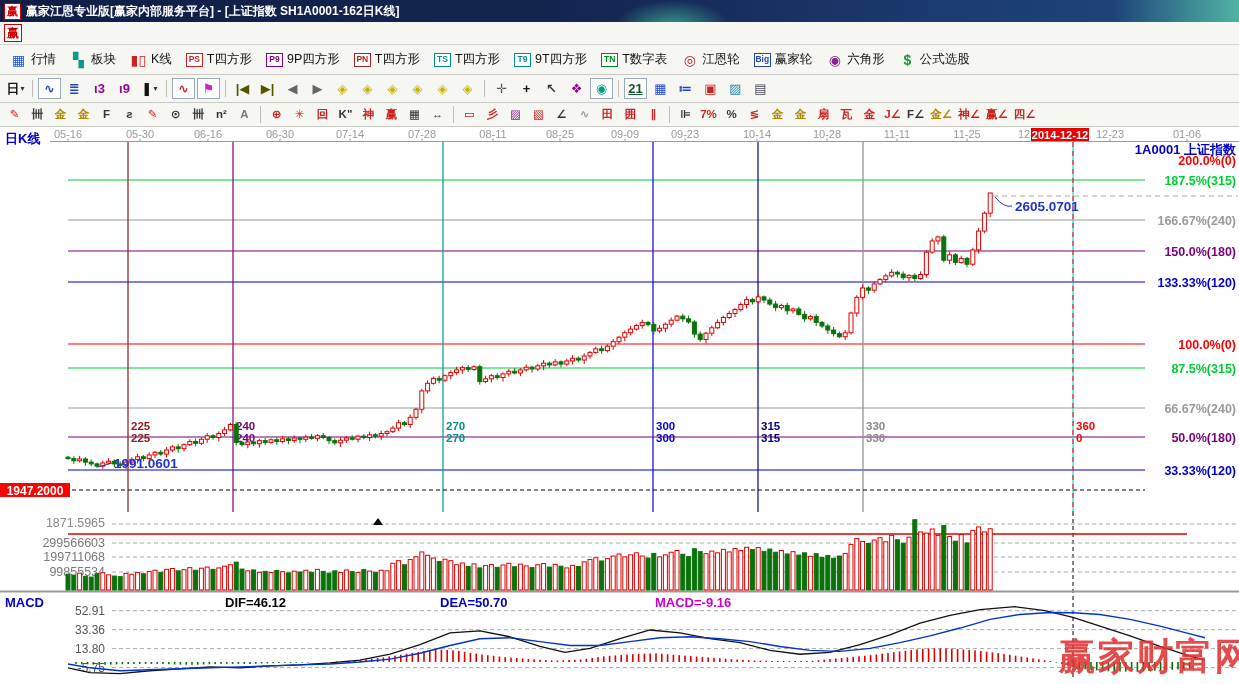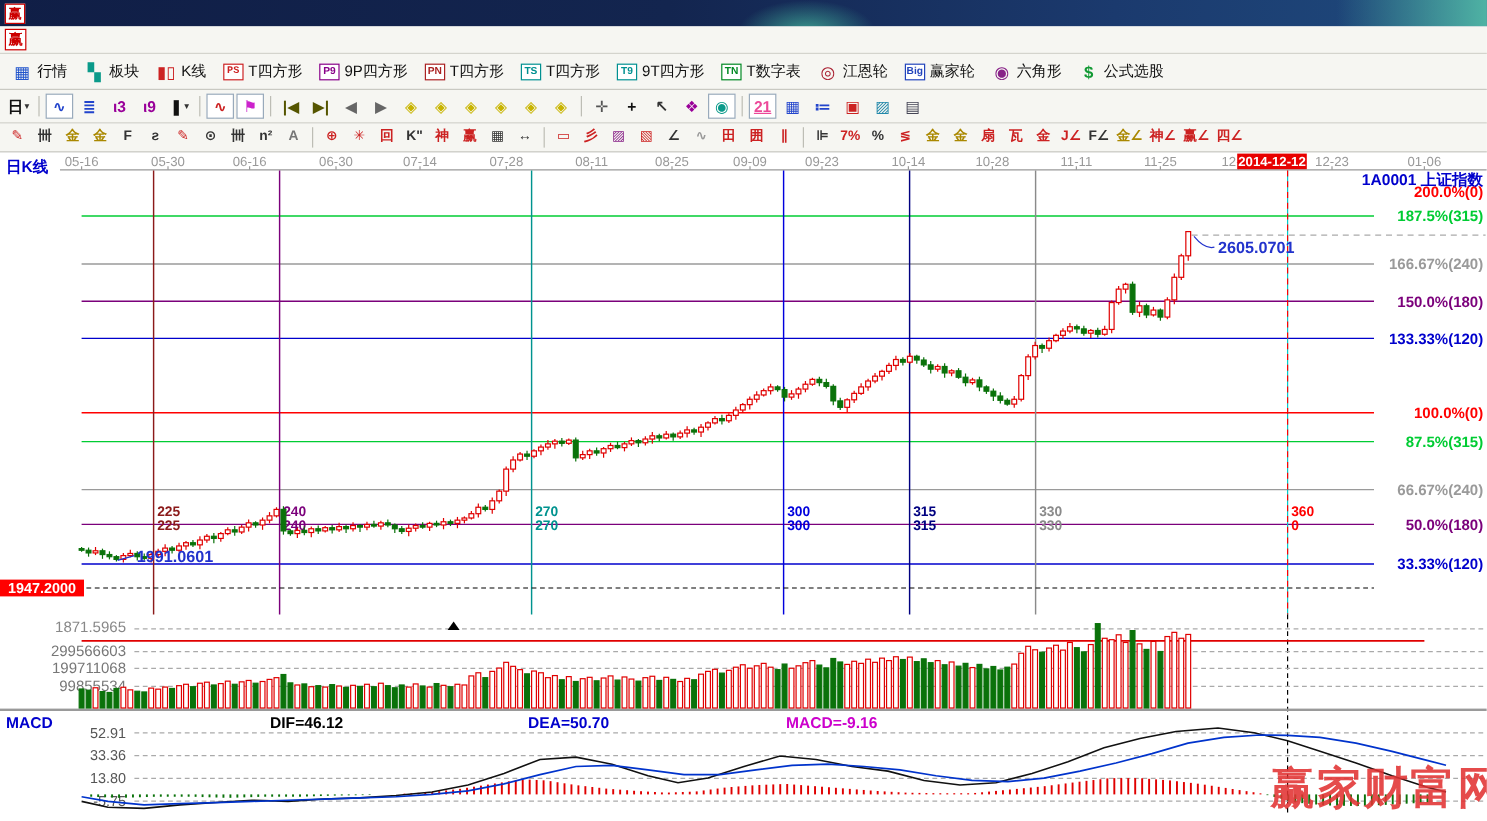--- a/index.html
+++ b/index.html
@@ -834,41 +834,42 @@
     </g>
     <polyline points="68,667.82 90,672.67 120,673.64 150,670.73 180,668.79 210,666.85 240,667.82 270,665.88 300,664.91 330,662.97 360,660.06 390,654.24 420,644.54 450,632.9 480,630.96 510,636.78 540,646.48 565,652.3 590,648.42 620,638.72 650,629.99 680,632.9 710,638.72 740,642.6 770,650.36 800,654.24 830,652.3 860,644.54 890,634.84 920,623.2 950,615.44 980,609.62 1015,606.71 1045,610.59 1073,617.2636 1100,626.11 1130,635.81 1160,646.48 1190,656.18 1205,660.06" fill="none" stroke="#111" stroke-width="1.3"></polyline>
     <polyline points="68,663.94 90,667.82 120,670.73 150,669.76 180,668.79 210,667.82 240,666.85 270,665.88 300,664.91 330,663.94 360,662 390,659.09 420,653.27 450,645.51 480,638.72 510,637.75 540,641.63 570,645.51 600,645.51 630,641.63 660,637.75 690,636.78 720,638.72 750,641.63 780,646.48 810,650.36 840,651.33 870,648.42 900,642.6 930,635.81 960,628.05 990,619.32 1020,614.47 1050,612.53 1073,612.821 1100,614.47 1130,619.32 1160,626.11 1190,633.87 1205,637.75" fill="none" stroke="#0033cc" stroke-width="1.4"></polyline>
     <text x="1156" y="669" fill="#e23333" font-size="37" font-family="&quot;Liberation Serif&quot;,&quot;DejaVu Serif&quot;,serif" font-weight="bold" text-anchor="middle" letter-spacing="2" opacity="0.88">赢家财富网</text>
   </svg>
 
 <div class="bar titlebar">
   <div class="blob1"></div>
   <div class="blob2"></div>
   <span class="applogo">赢</span>
+  <span>赢家江恩专业版[赢家内部服务平台] - [上证指数  SH1A0001-162日K线]</span>
 </div>
 
 <div class="bar menubar">
   <span class="menulogo">赢</span>
 </div>
 
 <div class="bar toolbar tb1" id="tb1">
     <button class="tb-item">
       <span class="ic" style="color: rgb(34, 85, 204);">▦</span>
       <span>行情</span>
     </button>
     <button class="tb-item">
       <span class="ic" style="color: rgb(10, 154, 138);">▚</span>
       <span>板块</span>
     </button>
     <button class="tb-item">
       <span class="ic" style="color: rgb(204, 34, 34);">▮▯</span>
       <span>K线</span>
     </button>
     <button class="tb-item">
-      <span class="ic ic-box" style="color: rgb(204, 34, 34); font-family: Liberation Mono, monospace;">PS</span>
+      <span class="ic ic-box" style="color: rgb(204, 34, 34);">PS</span>
       <span>T四方形</span>
     </button>
     <button class="tb-item">
       <span class="ic ic-box" style="color: rgb(136, 0, 136);">P9</span>
       <span>9P四方形</span>
     </button>
     <button class="tb-item">
       <span class="ic ic-box" style="color: rgb(170, 34, 34);">PN</span>
       <span>T四方形</span>
     </button>
@@ -923,21 +924,21 @@
     <button class="tbtn" style="color: rgb(200, 180, 0);">◈</button>
     <button class="tbtn" style="color: rgb(200, 180, 0);">◈</button>
     <button class="tbtn" style="color: rgb(200, 180, 0);">◈</button>
     <span class="sep"></span>
     <button class="tbtn" style="color: rgb(85, 85, 85);">✛</button>
     <button class="tbtn" style="color: rgb(17, 17, 17);">+</button>
     <button class="tbtn" style="color: rgb(51, 51, 51);">↖</button>
     <button class="tbtn" style="color: rgb(153, 0, 153);">❖</button>
     <button class="tbtn boxed" style="color: rgb(10, 154, 138);">◉</button>
     <span class="sep"></span>
-    <button class="tbtn boxed" style="color: #ec4899; text-decoration: underline;">21</button>
+    <button class="tbtn boxed" style="color: #14532d; text-decoration: underline;">21</button>
     <button class="tbtn" style="color: rgb(34, 68, 204);">▦</button>
     <button class="tbtn" style="color: rgb(34, 68, 204);">≔</button>
     <button class="tbtn" style="color: rgb(204, 34, 34);">▣</button>
     <button class="tbtn" style="color: rgb(34, 136, 170);">▨</button>
     <button class="tbtn" style="color: rgb(68, 68, 85);">▤</button>
   </div>
 <div class="bar toolbar tb3" id="tb3">
     <button class="tbtn" style="color: rgb(204, 34, 34);">✎</button>
     <button class="tbtn" style="color: rgb(51, 51, 51);">卌</button>
     <button class="tbtn" style="color: rgb(170, 136, 0);">金</button>

